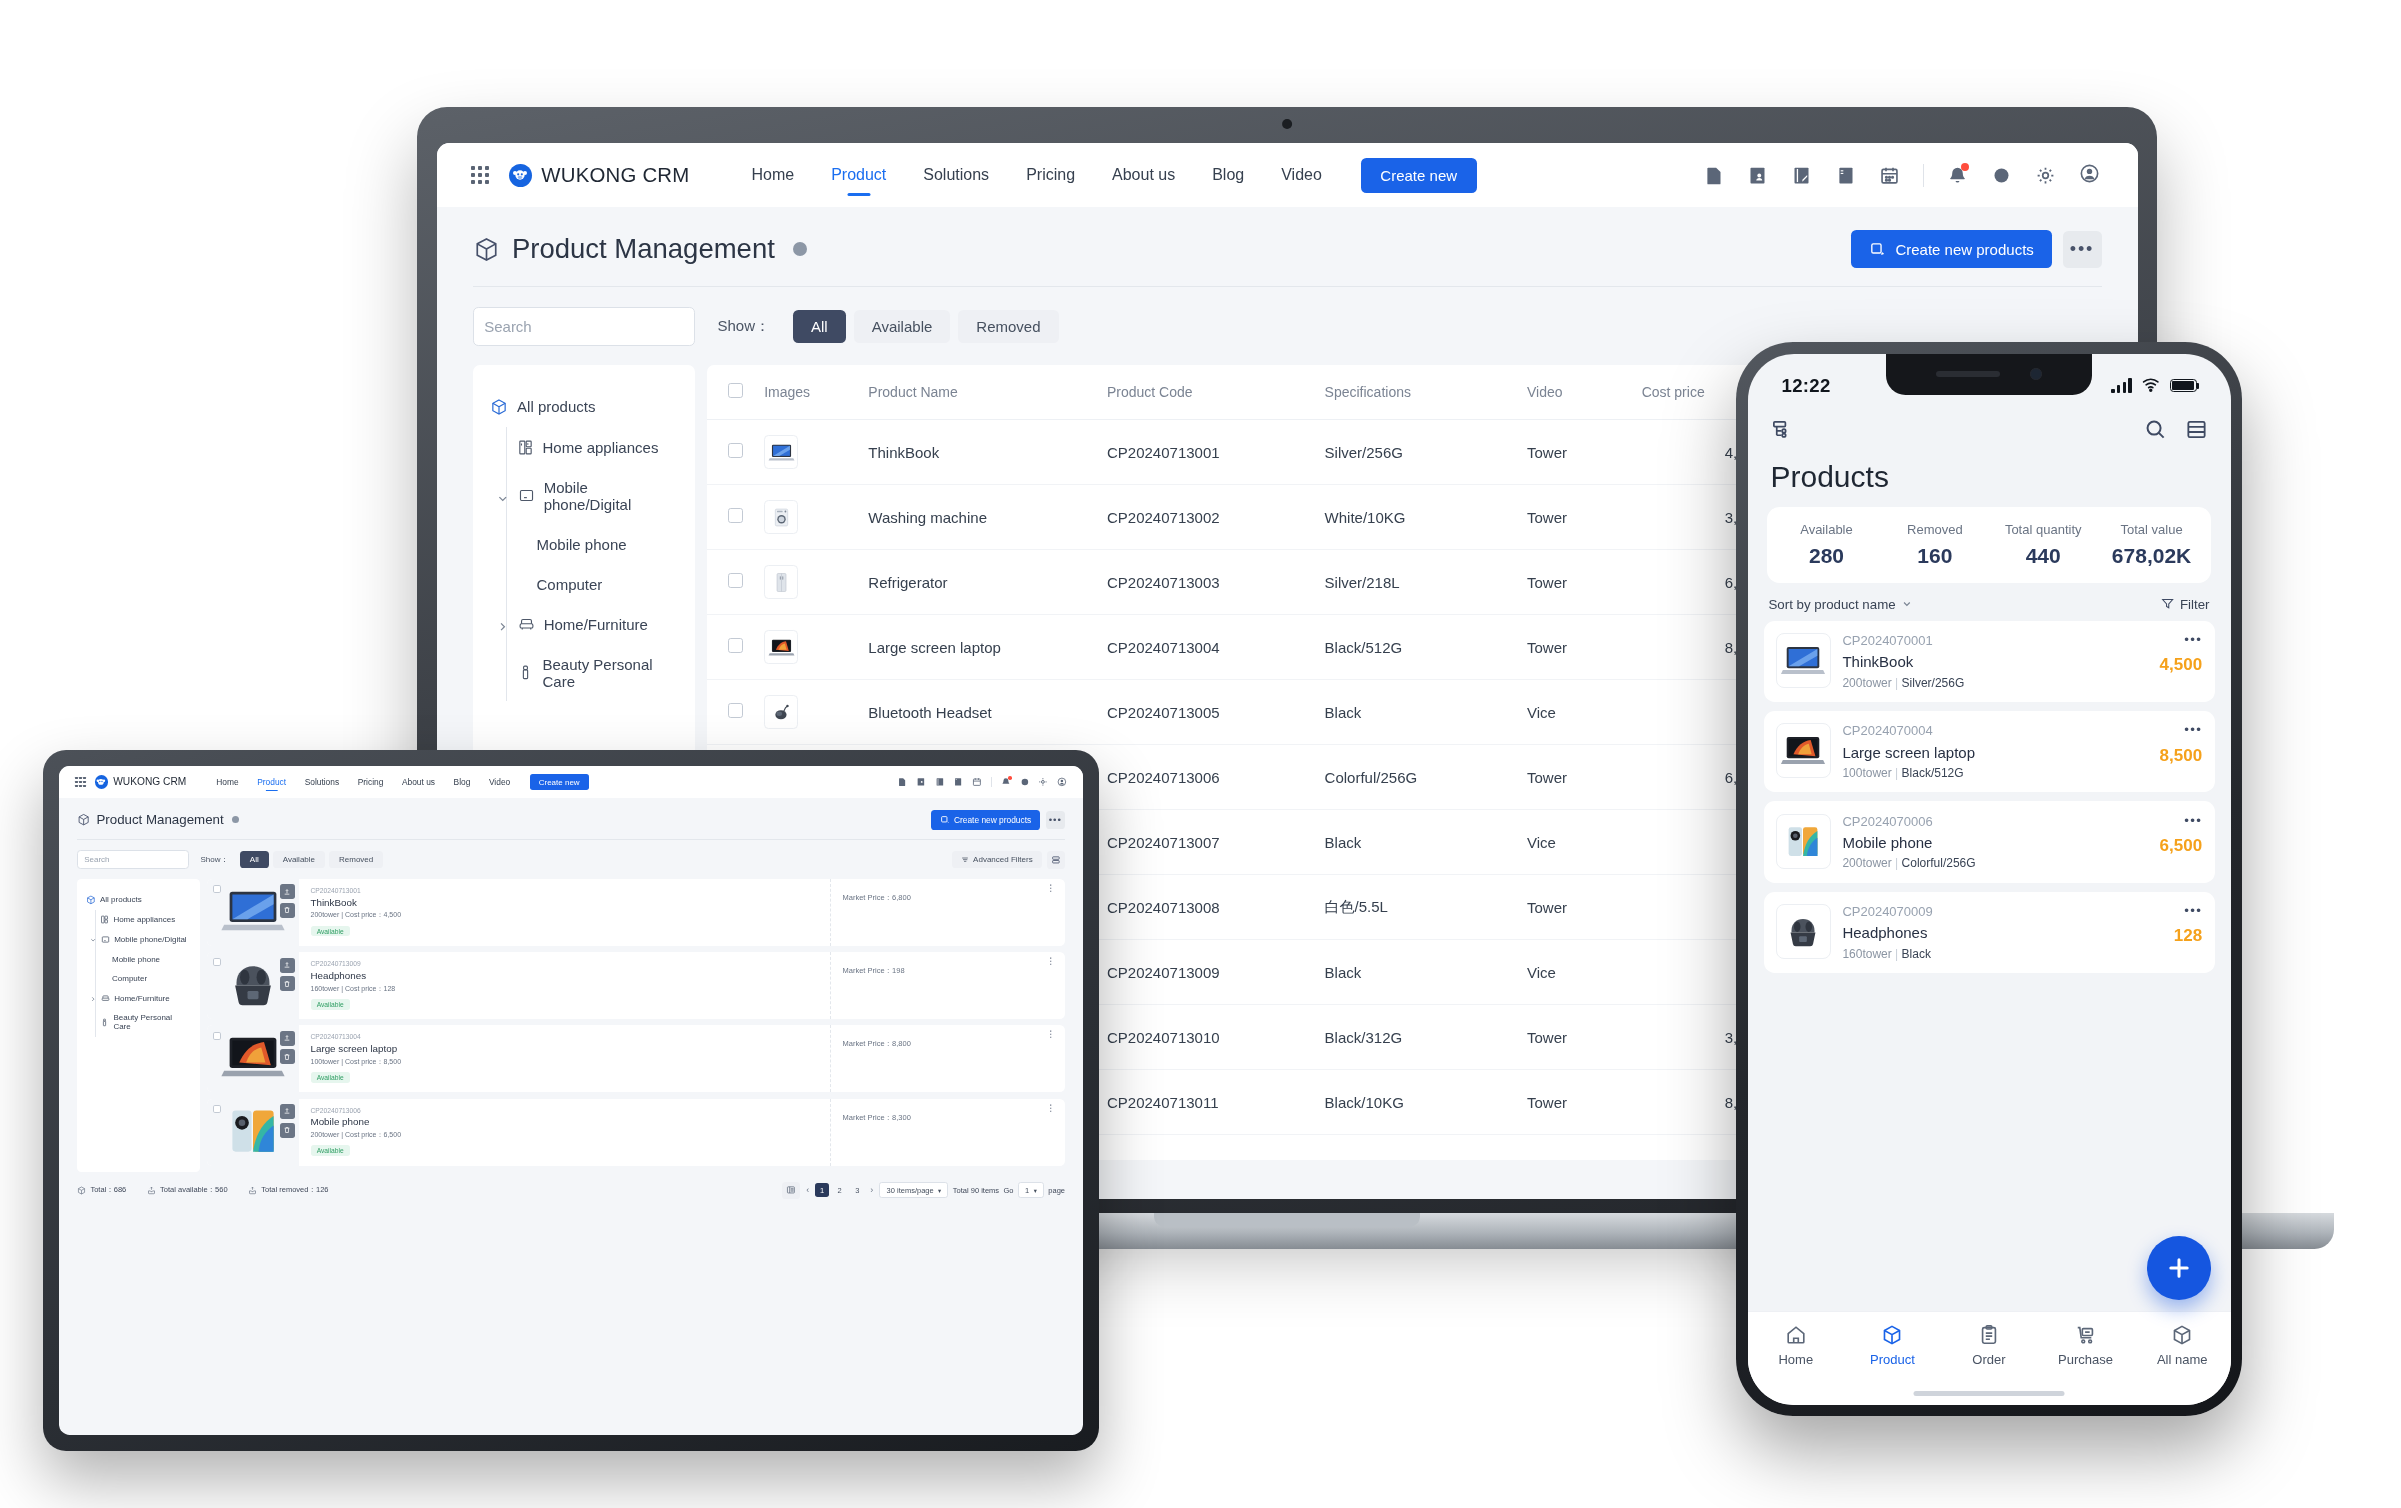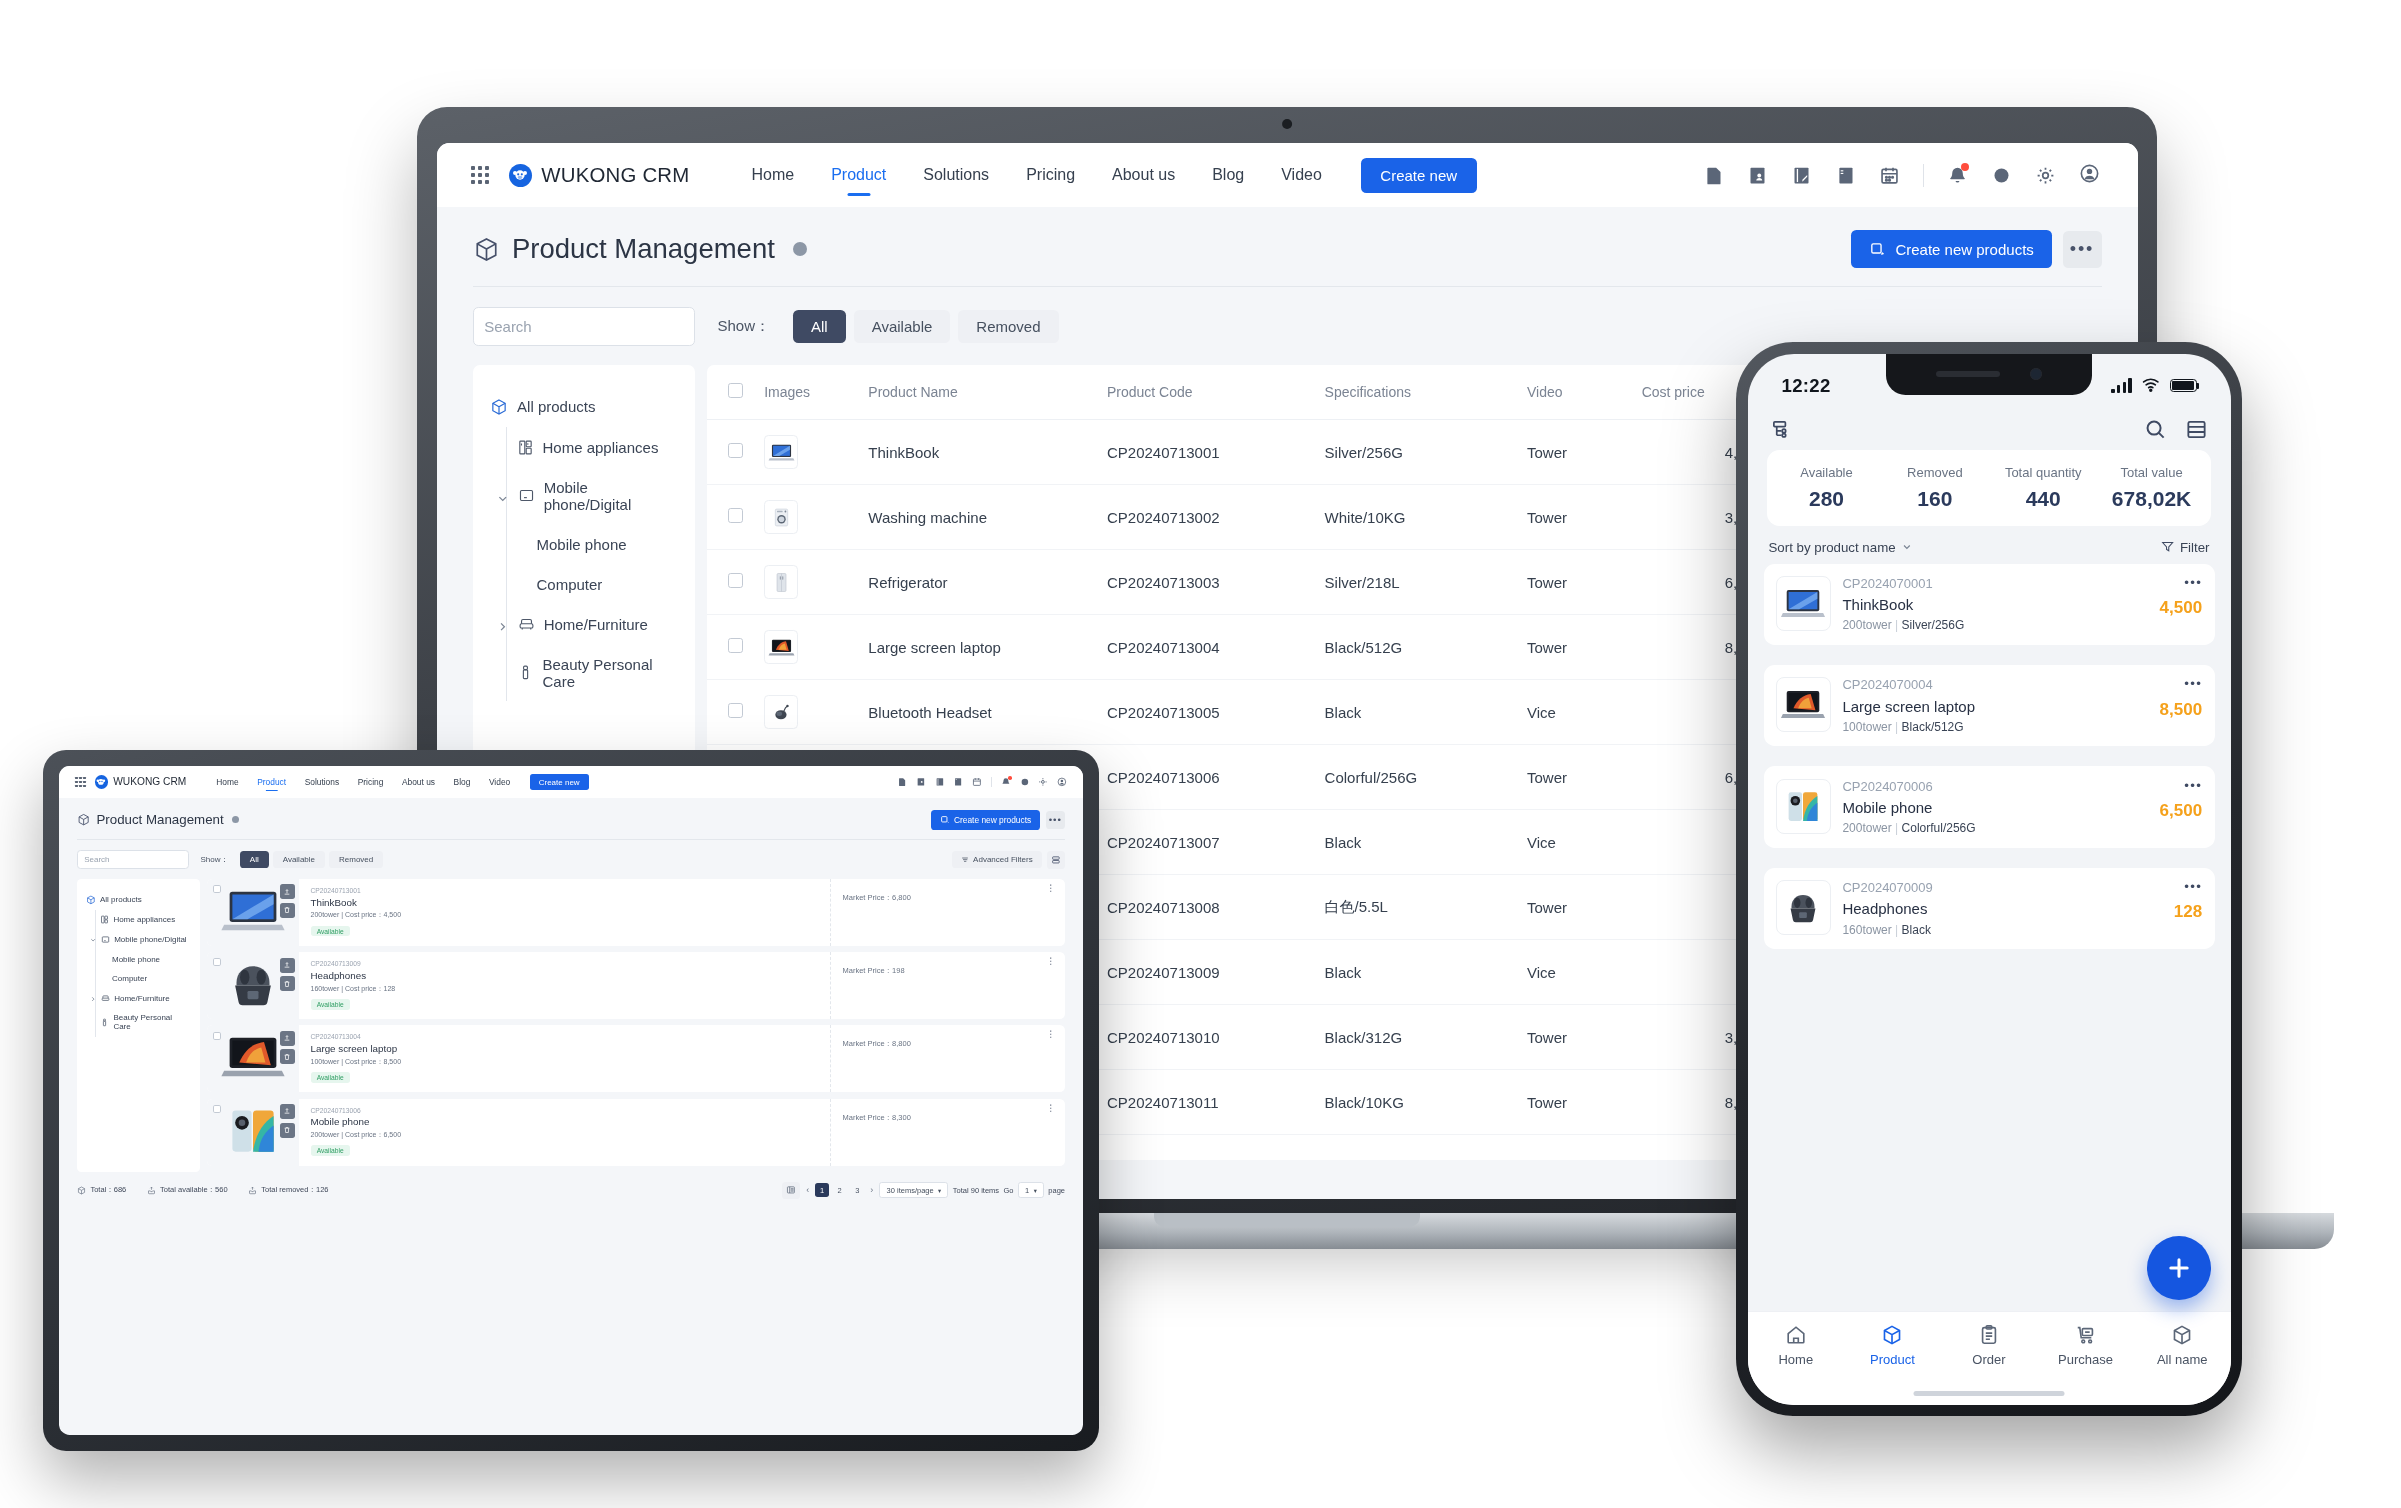--- a/index.html
+++ b/index.html
@@ -220,21 +220,21 @@
   .ph-h1{font-size:30px;color:#1f2733;padding:10.7px 23px 12.4px 23px;font-weight:400;}
   .ph-stats{margin:0 19.5px;background:#fff;border-radius:12.4px;padding:15px 5.3px;display:flex;}
   .ph-stat{flex:1;text-align:center;}
   .ph-stat .lbl{font-size:13px;color:#6a7484;display:block;margin-bottom:7px;}
   .ph-stat .val{font-size:21px;color:#2b3a5c;font-weight:bold;}
   .ph-sortbar{display:flex;align-items:center;padding:14px 21px 9px 21px;}
   .ph-sort{font-size:13.3px;color:#3a4455;display:flex;align-items:center;gap:6.2px;}
   .ph-sort svg{width:9.8px;height:9.8px;color:#7b8594;}
   .ph-filter{margin-left:auto;display:flex;align-items:center;gap:5.3px;font-size:13.3px;color:#3a4455;}
   .ph-filter svg{width:13.3px;height:13.3px;color:#3f4a63;}
-  .ph-list{padding:0 16px;display:flex;flex-direction:column;gap:20px;}
+  .ph-list{padding:0 16px;display:flex;flex-direction:column;gap:9px;}
   .ph-card{background:#fff;border-radius:10.7px;padding:12.4px;display:flex;gap:11.5px;align-items:flex-start;position:relative;}
   .ph-thumb{width:55px;height:55px;border:0.9px solid #eceff3;border-radius:8px;display:flex;align-items:center;justify-content:center;flex:0 0 55px;overflow:hidden;background:#fff;}
   .ph-thumb svg{width:46px;height:39px;}
   .ph-cinfo{flex:1;display:flex;flex-direction:column;gap:5.3px;min-width:0;}
   .ph-ccode{font-size:13px;color:#98a2b0;}
   .ph-cname{font-size:15px;color:#273043;}
   .ph-cmeta{font-size:12px;color:#8b95a3;}
   .ph-cmeta b{color:#3a4455;font-weight:400;}
   .ph-cright{display:flex;flex-direction:column;align-items:flex-end;gap:9px;}
   .ph-kebab{color:#3f4a63;font-size:13.3px;letter-spacing:1.3px;line-height:1;}
@@ -1167,20 +1167,21 @@
             <span><svg viewBox="0 0 24 24" fill="none" stroke="currentColor" stroke-width="2.1">
                   <circle cx="10.5" cy="10.5" r="6.8"></circle>
                   <path d="M15.5 15.5 20.5 20.5"></path>
                 </svg></span>
             <span><svg viewBox="0 0 24 24" fill="none" stroke="currentColor" stroke-width="1.9">
                   <rect x="3.5" y="4" width="17" height="16" rx="1.6"></rect>
                   <path d="M3.5 9.2h17M3.5 14.6h17"></path>
                 </svg></span>
           </span>
         </div>
+        <div class="ph-h1">Products</div>
         <div class="ph-stats">
           <div class="ph-stat"><span class="lbl">Available</span><span class="val">280</span></div>
           <div class="ph-stat"><span class="lbl">Removed</span><span class="val">160</span></div>
           <div class="ph-stat"><span class="lbl">Total quantity</span><span class="val">440</span></div>
           <div class="ph-stat"><span class="lbl">Total value</span><span class="val">678,02K</span></div>
         </div>
         <div class="ph-sortbar">
           <span class="ph-sort">
               <span>Sort by product name</span>
               <svg viewBox="0 0 24 24" fill="none" stroke="currentColor" stroke-width="3">

